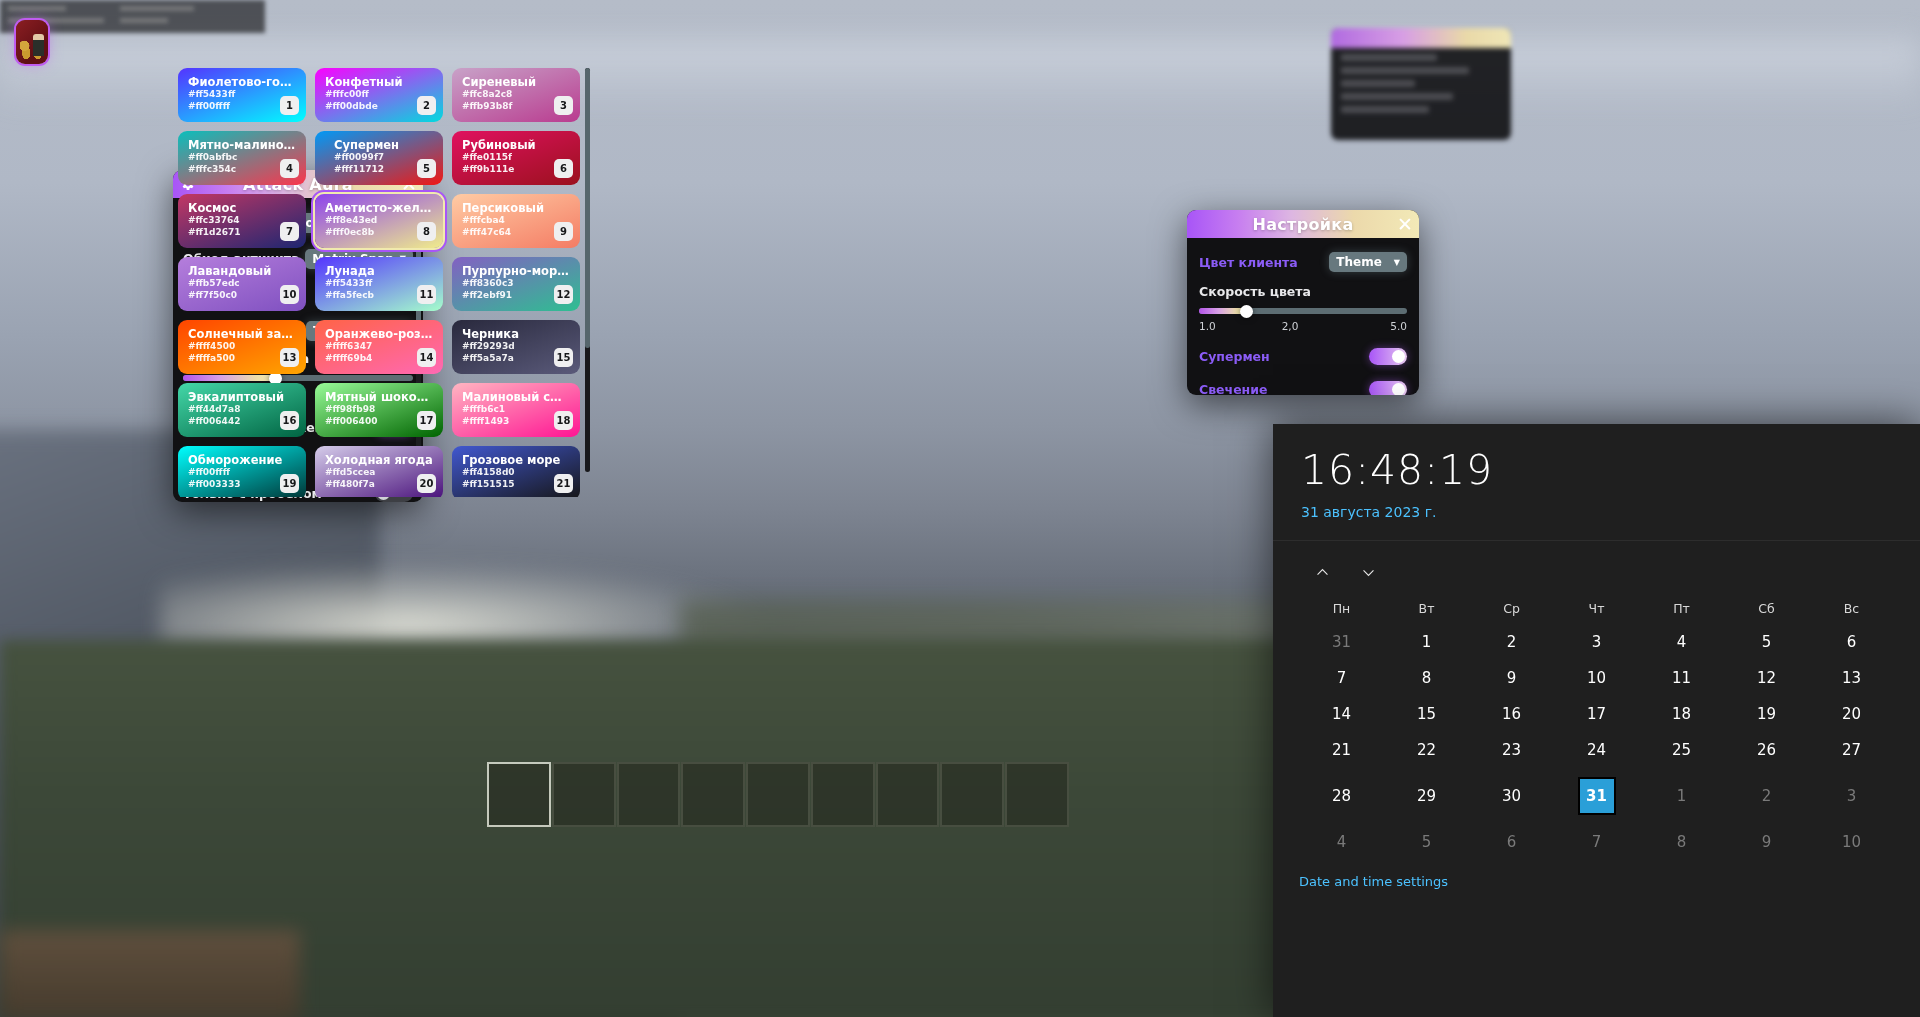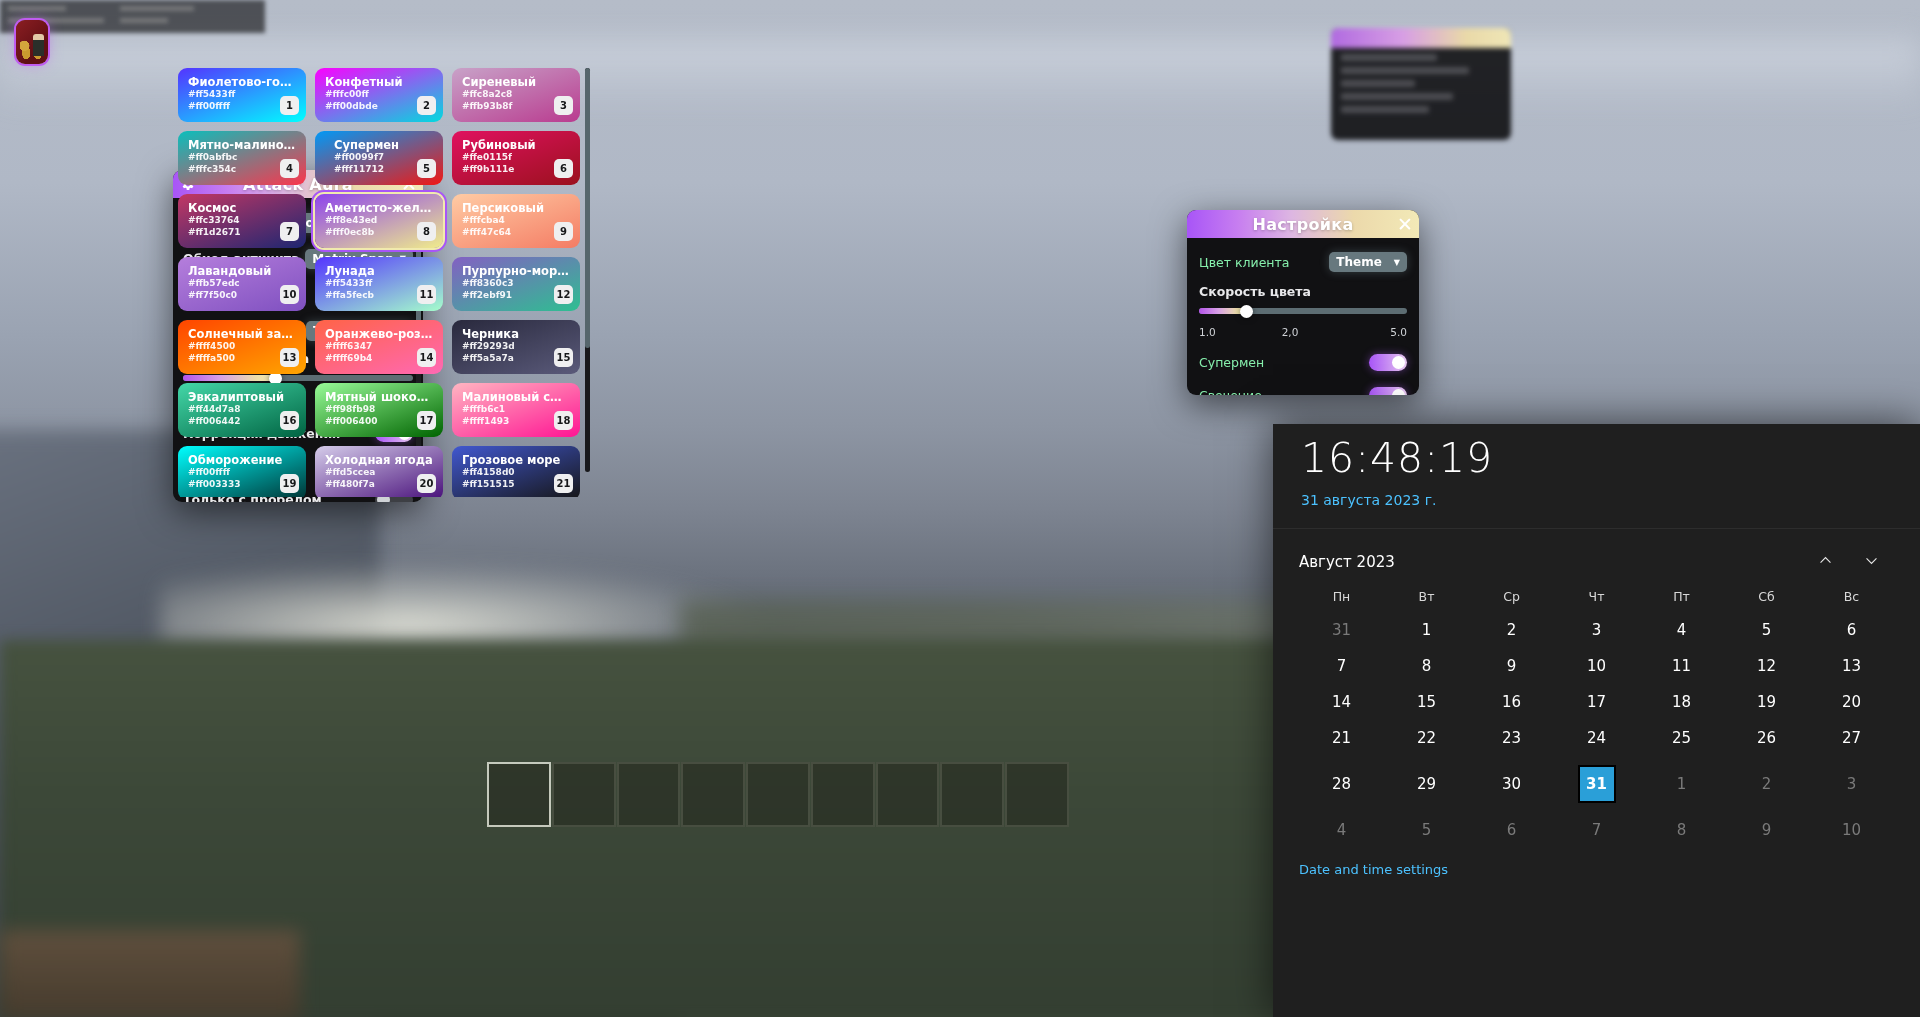--- a/index.html
+++ b/index.html
@@ -114,21 +114,21 @@
     background: #5d6d73;
   }
   .slider-fill {
     position: absolute; left: 0; top: 0; bottom: 0; border-radius: 4px;
     background: linear-gradient(90deg,#b354e8,#d7a0e6 40%,#eddfaa 80%,#f3ecba);
   }
   .slider-knob {
     position: absolute; width: 13px; height: 13px; border-radius: 50%;
     background: #fff; top: -3.5px; box-shadow: 0 0 6px rgba(0,0,0,.5);
   }
-  .slider-scale { display:flex; justify-content: space-between; margin-top: 12px; align-items: center; }
+  .slider-scale { display:flex; justify-content: space-between; margin-top: 6px; align-items: center; }
   .slider-scale span { font-size: 10.5px; color: #cfd2d6; }
   .slider-scale span.mid { margin-left: -26px; }
 
   .toggle-row {
     display: flex; align-items: center; justify-content: space-between; height: 33px;
   }
   .toggle {
     width: 38px; height: 17px; border-radius: 10px; position: relative; cursor: pointer;
     background: linear-gradient(90deg,#a855f7,#e7c8ef);
     box-shadow: 0 0 9px rgba(170,90,245,.45);
@@ -230,34 +230,34 @@
   }
   .content-scroll i {
     position: absolute; left: 0; top: 0; width: 5px; height: 280px;
     border-radius: 3px; background: #56666c; display:block;
   }
 
   
   #settings { left: 1187px; top: 210px; width: 232px; height: 185px; }
   #settings .body { padding: 10px 12px; }
   .st-row { display: flex; align-items: center; justify-content: space-between; height: 28px; }
-  .st-label { font-size: 12.5px; color: #86efac; font-weight: 400; }
+  .st-label { font-size: 12.5px; color: #8b5cf6; font-weight: 700; }
   .st-dd {
     display: flex; align-items: center; gap: 12px; background: #67787e; border-radius: 5px;
     padding: 3px 7px; font-size: 12px; color: #fff; font-weight: 700; cursor: pointer;
     box-shadow: 0 0 10px rgba(140,170,180,.30);
   }
 
   
   #clock {
     position: absolute; left: 1273px; top: 424px; width: 647px; height: 593px;
     background: #1f1f1f; color: #fff;
     box-shadow: 0 0 40px rgba(0,0,0,.6);
   }
-  #clock .clock-head { padding: 14px 28px 20px 28px; border-bottom: 1px solid #2d2d2d; }
+  #clock .clock-head { padding: 26px 28px 20px 28px; border-bottom: 1px solid #2d2d2d; }
   #clock .time { font-size: 41px; font-weight: 300; letter-spacing: 1px; line-height: 1; }
   #clock .date { margin-top: 13px; font-size: 14px; color: #4cc2ff; cursor: pointer; }
   #clock .cal { padding: 16px 26px 0 26px; }
   .cal-head { display: flex; align-items: center; height: 34px; }
   .cal-head .mon { flex: 1; font-size: 15px; color: #fff; cursor: pointer; }
   .cal-head .nav { width: 46px; text-align: center; color: #e6e6e6; cursor: pointer; font-size: 13px; }
   .dow, .week { display: grid; grid-template-columns: repeat(7, 1fr); }
   .dow div { text-align: center; font-size: 12.5px; color: #d8d8d8; padding: 10px 0 8px; }
   .week div {
     text-align: center; font-size: 15px; color: #fff; padding: 9px 0;
@@ -749,21 +749,20 @@
   </div>
 </div>
 
 <div id="clock">
   <div class="clock-head">
     <div class="time">16:48:19</div>
     <div class="date">31 августа 2023 г.</div>
   </div>
   <div class="cal">
     <div class="cal-head">
-      <div class="mon">Август 2023</div>
       <div class="nav">
         <svg width="17" height="17" viewBox="0 0 24 24" fill="none" stroke="#e6e6e6" stroke-width="1.6">
             <path d="M5 15l7-7 7 7"></path>
           </svg>
       </div>
       <div class="nav">
         <svg width="17" height="17" viewBox="0 0 24 24" fill="none" stroke="#e6e6e6" stroke-width="1.6">
             <path d="M5 9l7 7 7-7"></path>
           </svg>
       </div>

